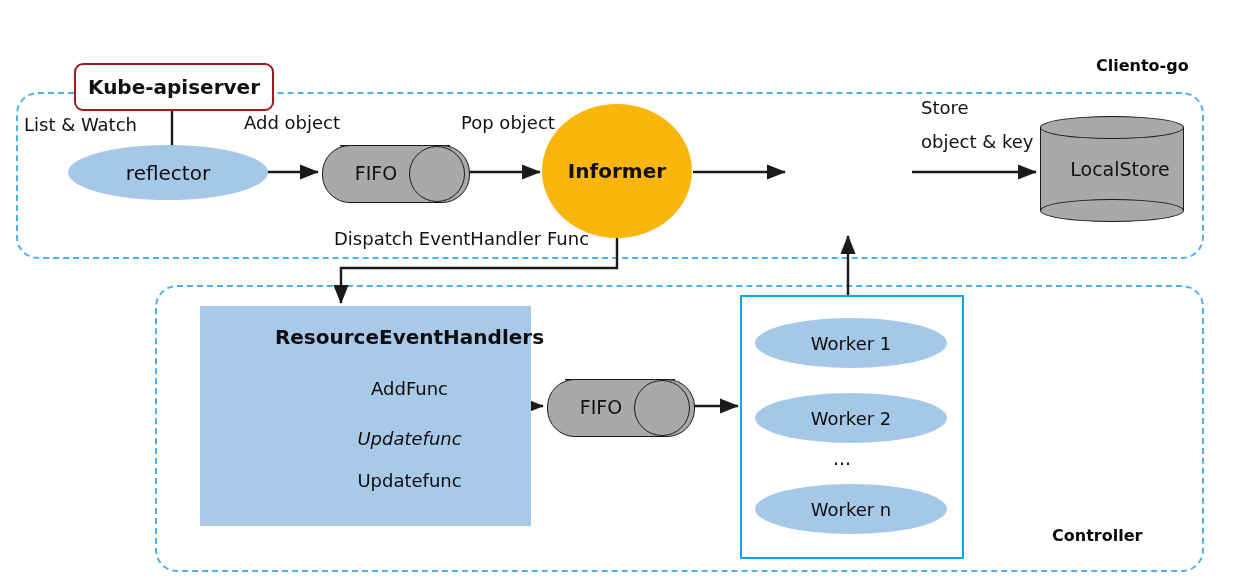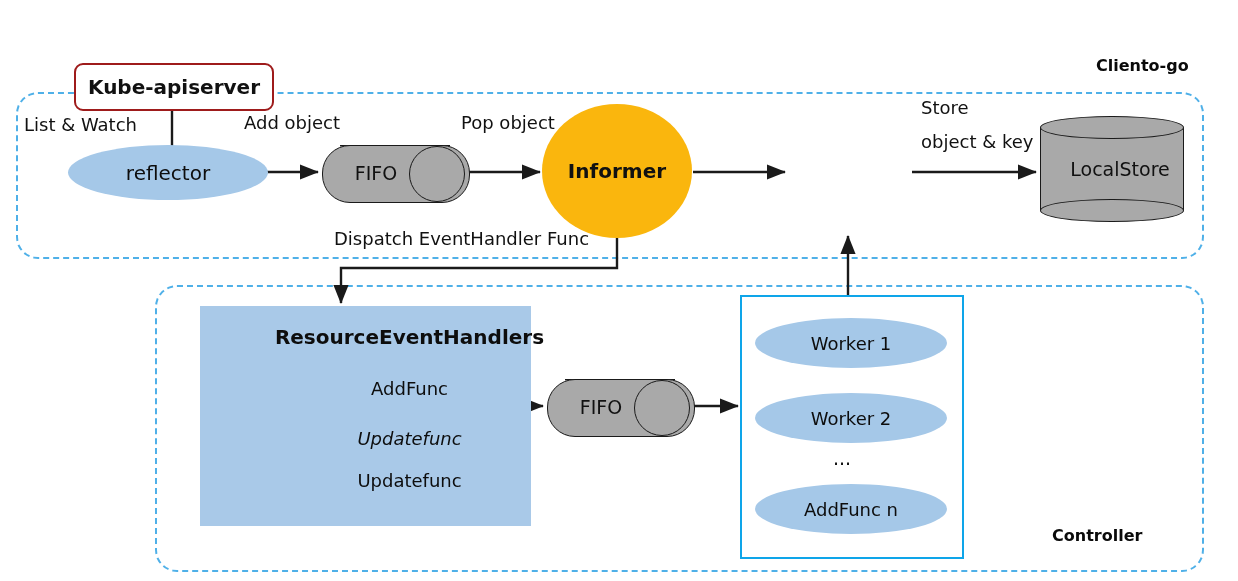--- a/index.html
+++ b/index.html
@@ -168,17 +168,17 @@
 
   <div class="workerbox" style="position:absolute;left:740px;top:295px;width:220px;height:260px;">
     <div class="node ellipse plain" style="left:13px;top:21px;width:192px;height:50px;">
       <span>Worker 1</span>
     </div>
     <div class="node ellipse plain" style="left:13px;top:96px;width:192px;height:50px;">
       <span>Worker 2</span>
     </div>
     <div class="dots" style="left:0;top:150px;width:200px;">...</div>
     <div class="node ellipse plain" style="left:13px;top:187px;width:192px;height:50px;">
-      <span>AddFunc n</span>
+      <span>Worker n</span>
     </div>
   </div>
 
 </div>
 
 </body></html>

